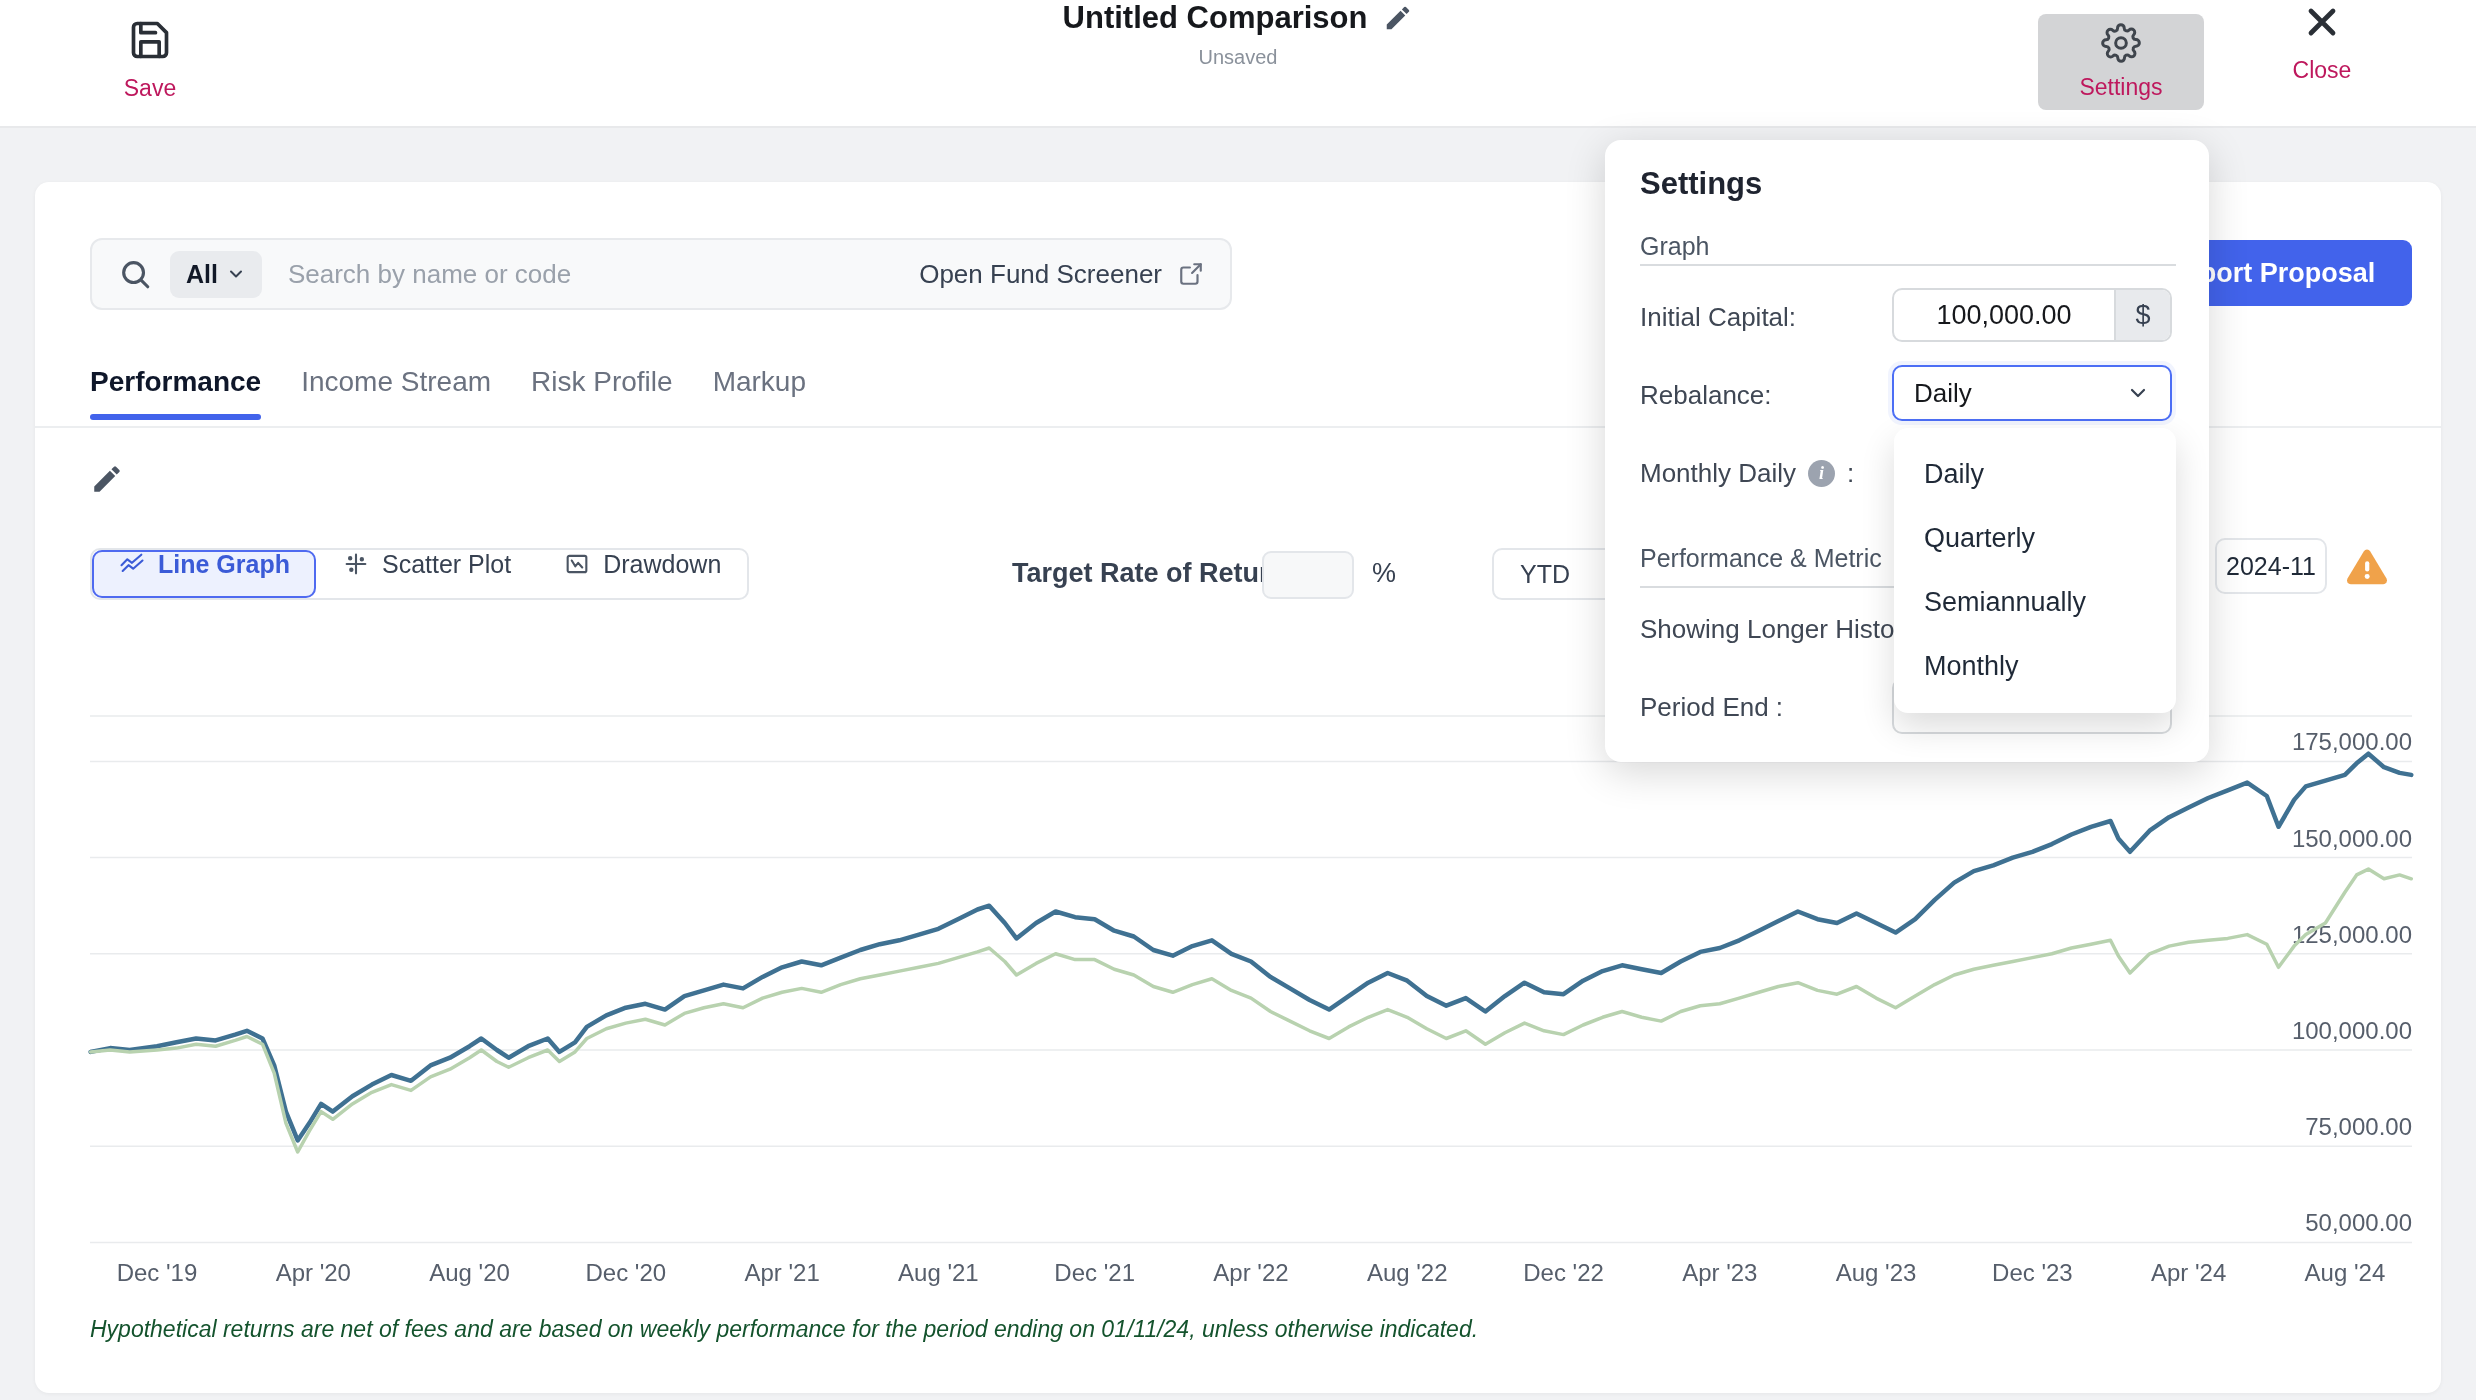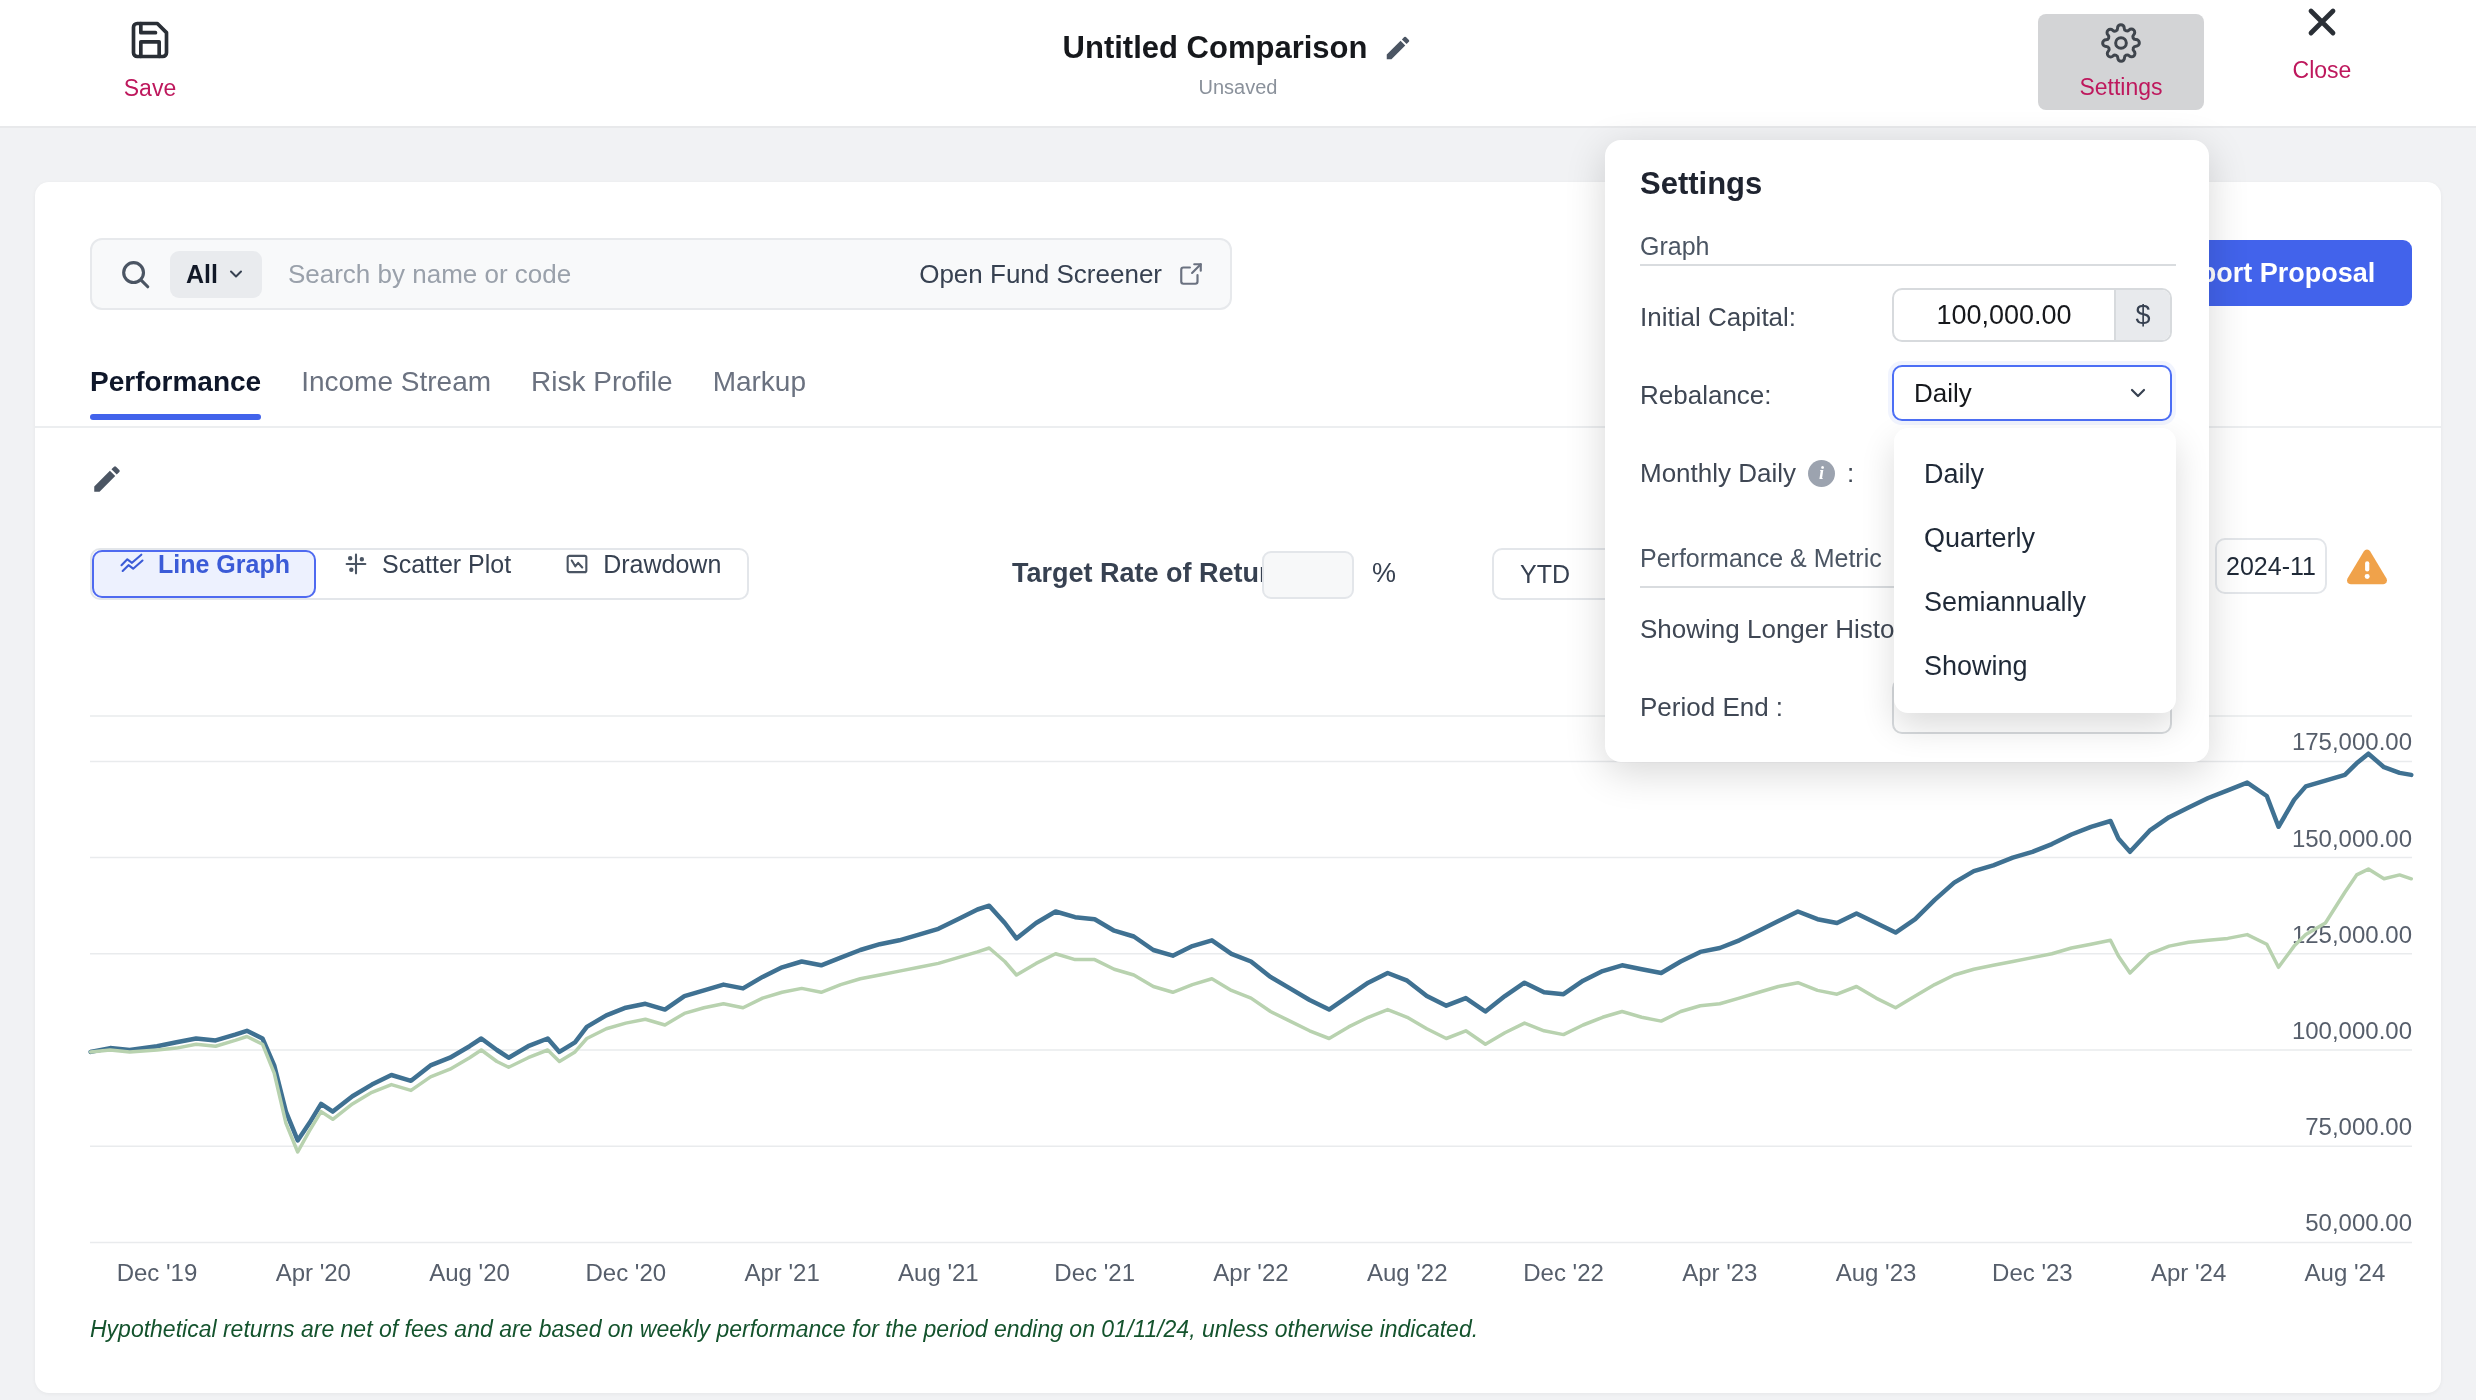--- a/index.html
+++ b/index.html
@@ -13,21 +13,21 @@
   .tb-btn { position:absolute; display:flex; flex-direction:column; align-items:center; gap:10px;
             cursor:pointer; background:none; border:none; font-family:inherit; }
   .tb-btn .lbl { font-size:23px; color:#be185d; }
   .tb-btn svg { width:44px; height:44px; stroke:#2a2f36; }
   .save-btn { left:100px; top:18px; width:100px; }
   .settings-btn { left:2038px; top:14px; width:166px; height:96px; background:#d3d4d6; border-radius:8px;
                   justify-content:center; gap:8px; }
   .settings-btn svg { width:40px; height:40px; stroke:#3f454d; }
   .close-btn { left:2270px; top:0; width:104px; }
   .title-wrap { position:absolute; left:0; right:0; top:0; height:128px; display:flex; flex-direction:column;
-                align-items:center; justify-content:center; gap:10px; pointer-events:none; }
+                align-items:center; justify-content:flex-start; gap:10px; pointer-events:none; }
   .title-row { display:flex; align-items:center; gap:16px; pointer-events:auto; }
   .title-row h1 { font-size:31px; font-weight:bold; color:#16181c; }
   .title-row svg { width:30px; height:30px; fill:#4b5563; cursor:pointer; }
   .subtitle { font-size:20px; color:#8a919b; }
 
   
   .card { position:absolute; left:35px; top:182px; width:2406px; height:1211px; background:#ffffff;
           border-radius:14px; box-shadow:0 1px 4px rgba(0,0,0,0.05); z-index:1; }
 
   
@@ -324,16 +324,16 @@
     </div>
 
     <div class="row-label" style="top:552px">Period End :</div>
     <div class="pe-input"></div>
   </aside>
 
   <div class="dropdown">
       <div class="dd-item">Daily</div>
       <div class="dd-item">Quarterly</div>
       <div class="dd-item">Semiannually</div>
-      <div class="dd-item">Showing</div>
+      <div class="dd-item">Monthly</div>
     </div>
 
 </div>
 
 </body></html>

